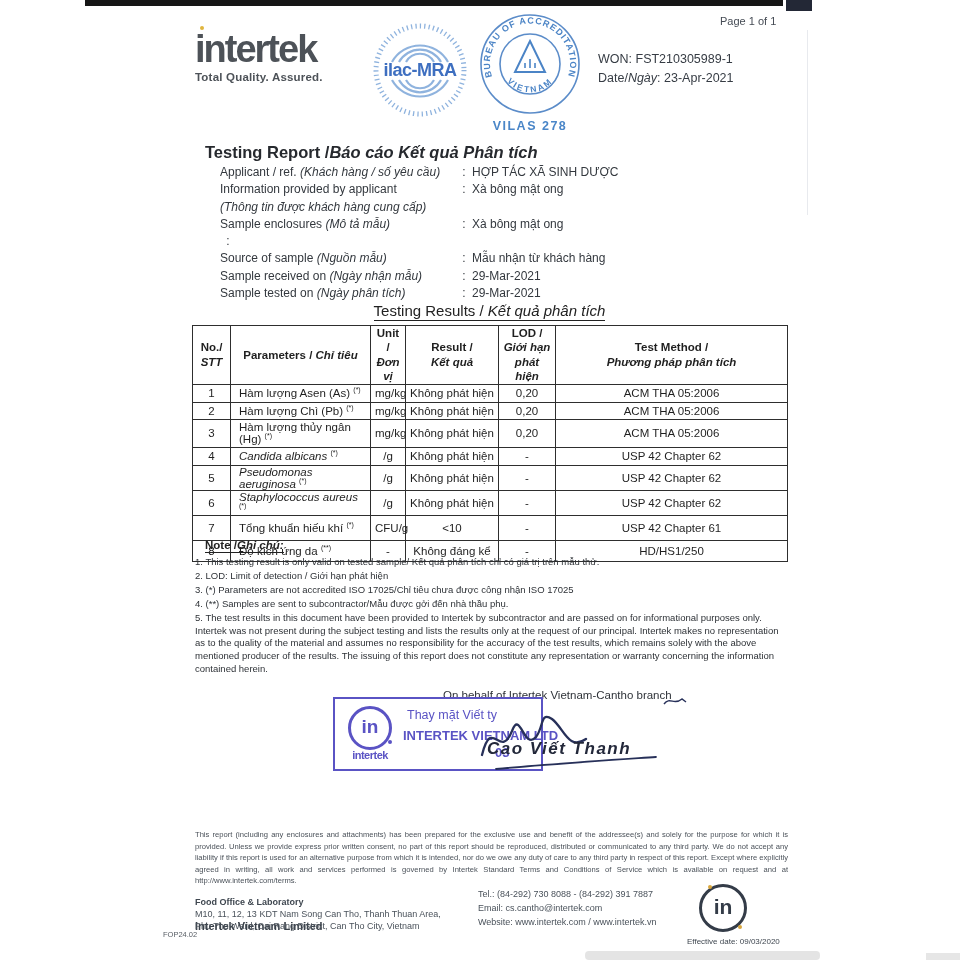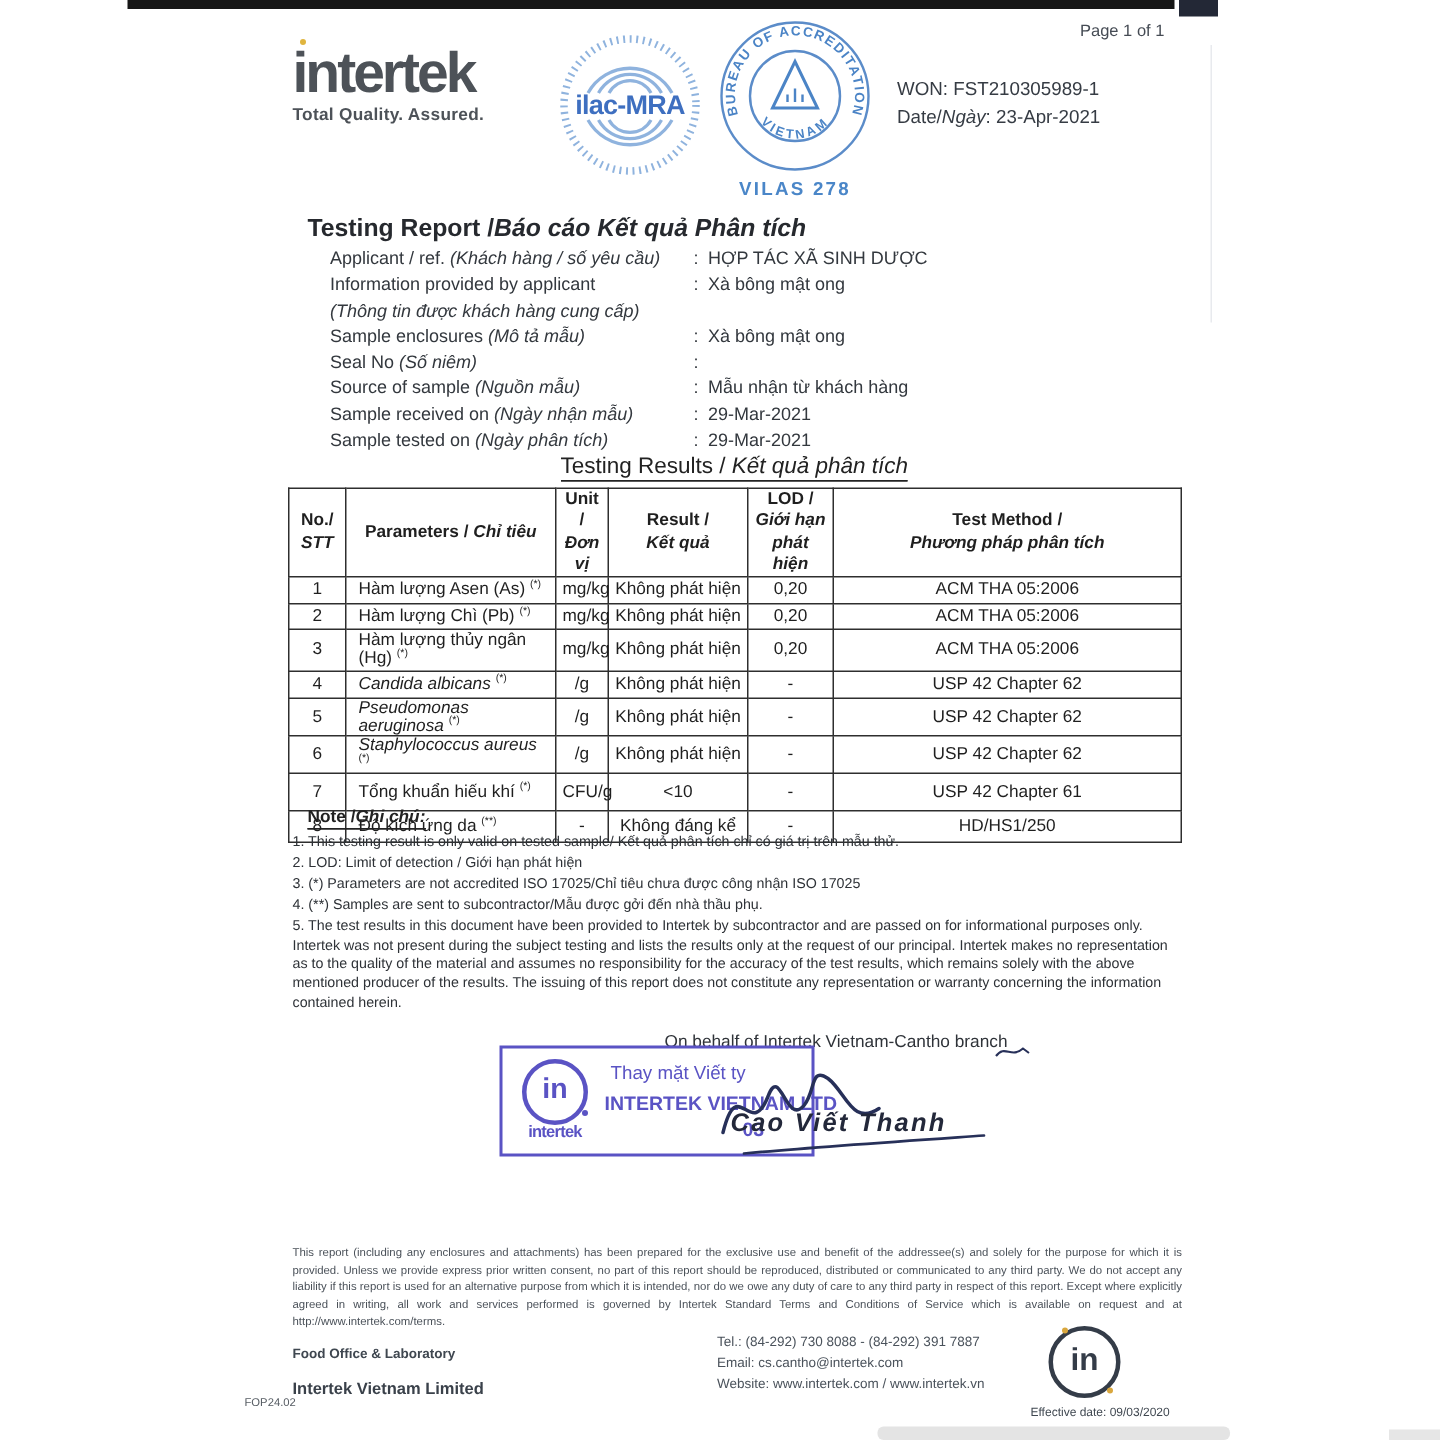--- a/index.html
+++ b/index.html
@@ -153,21 +153,20 @@
     </div>
     <div class="row">
       <span class="lbl"><span class="it">(Thông tin được khách hàng cung cấp)</span></span>
     </div>
     <div class="row">
       <span class="lbl"><span>Sample enclosures </span><span class="it">(Mô tả mẫu)</span></span>
       <span class="cln">:</span>
       <span class="val">Xà bông mật ong</span>
     </div>
     <div class="row">
-      <span class="lbl"><span>Seal No </span><span class="it">(Số niêm)</span></span>
       <span class="cln">:</span>
     </div>
     <div class="row">
       <span class="lbl"><span>Source of sample </span><span class="it">(Nguồn mẫu)</span></span>
       <span class="cln">:</span>
       <span class="val">Mẫu nhận từ khách hàng</span>
     </div>
     <div class="row">
       <span class="lbl"><span>Sample received on </span><span class="it">(Ngày nhận mẫu)</span></span>
       <span class="cln">:</span>
@@ -301,20 +300,24 @@
     <svg width="26" height="16" viewBox="0 0 26 16">
       <path d="M2 11 C 8 3, 12 13, 20 6 L 24 9" fill="none" stroke="#273059" stroke-width="1.4"></path>
     </svg>
   </div>
   <div class="abs signer">Cao Viết Thanh</div>
 
   <div class="abs disclaimer">This report (including any enclosures and attachments) has been prepared for the exclusive use and benefit of the addressee(s) and solely for the purpose for which it is provided. Unless we provide express prior written consent, no part of this report should be reproduced, distributed or communicated to any third party. We do not accept any liability if this report is used for an alternative purpose from which it is intended, nor do we owe any duty of care to any third party in respect of this report. Except where explicitly agreed in writing, all work and services performed is governed by Intertek Standard Terms and Conditions of Service which is available on request and at http://www.intertek.com/terms.</div>
 
   <div class="abs f-company">Intertek Vietnam Limited</div>
   <div class="abs f-dept">Food Office &amp; Laboratory</div>
+  <div class="abs f-addr">
+    <div>M10, 11, 12, 13 KDT Nam Song Can Tho, Thanh Thuan Area,</div>
+    <div>Phu Thu Ward, Cai Rang District, Can Tho City, Vietnam</div>
+  </div>
   <div class="abs f-contact">
     <div>Tel.: (84-292) 730 8088 - (84-292) 391 7887</div>
     <div>Email: cs.cantho@intertek.com</div>
     <div>Website: www.intertek.com / www.intertek.vn</div>
   </div>
   <div class="abs f-logo">
     <span>in</span>
     <span class="gd1"></span>
     <span class="gd2"></span>
   </div>

